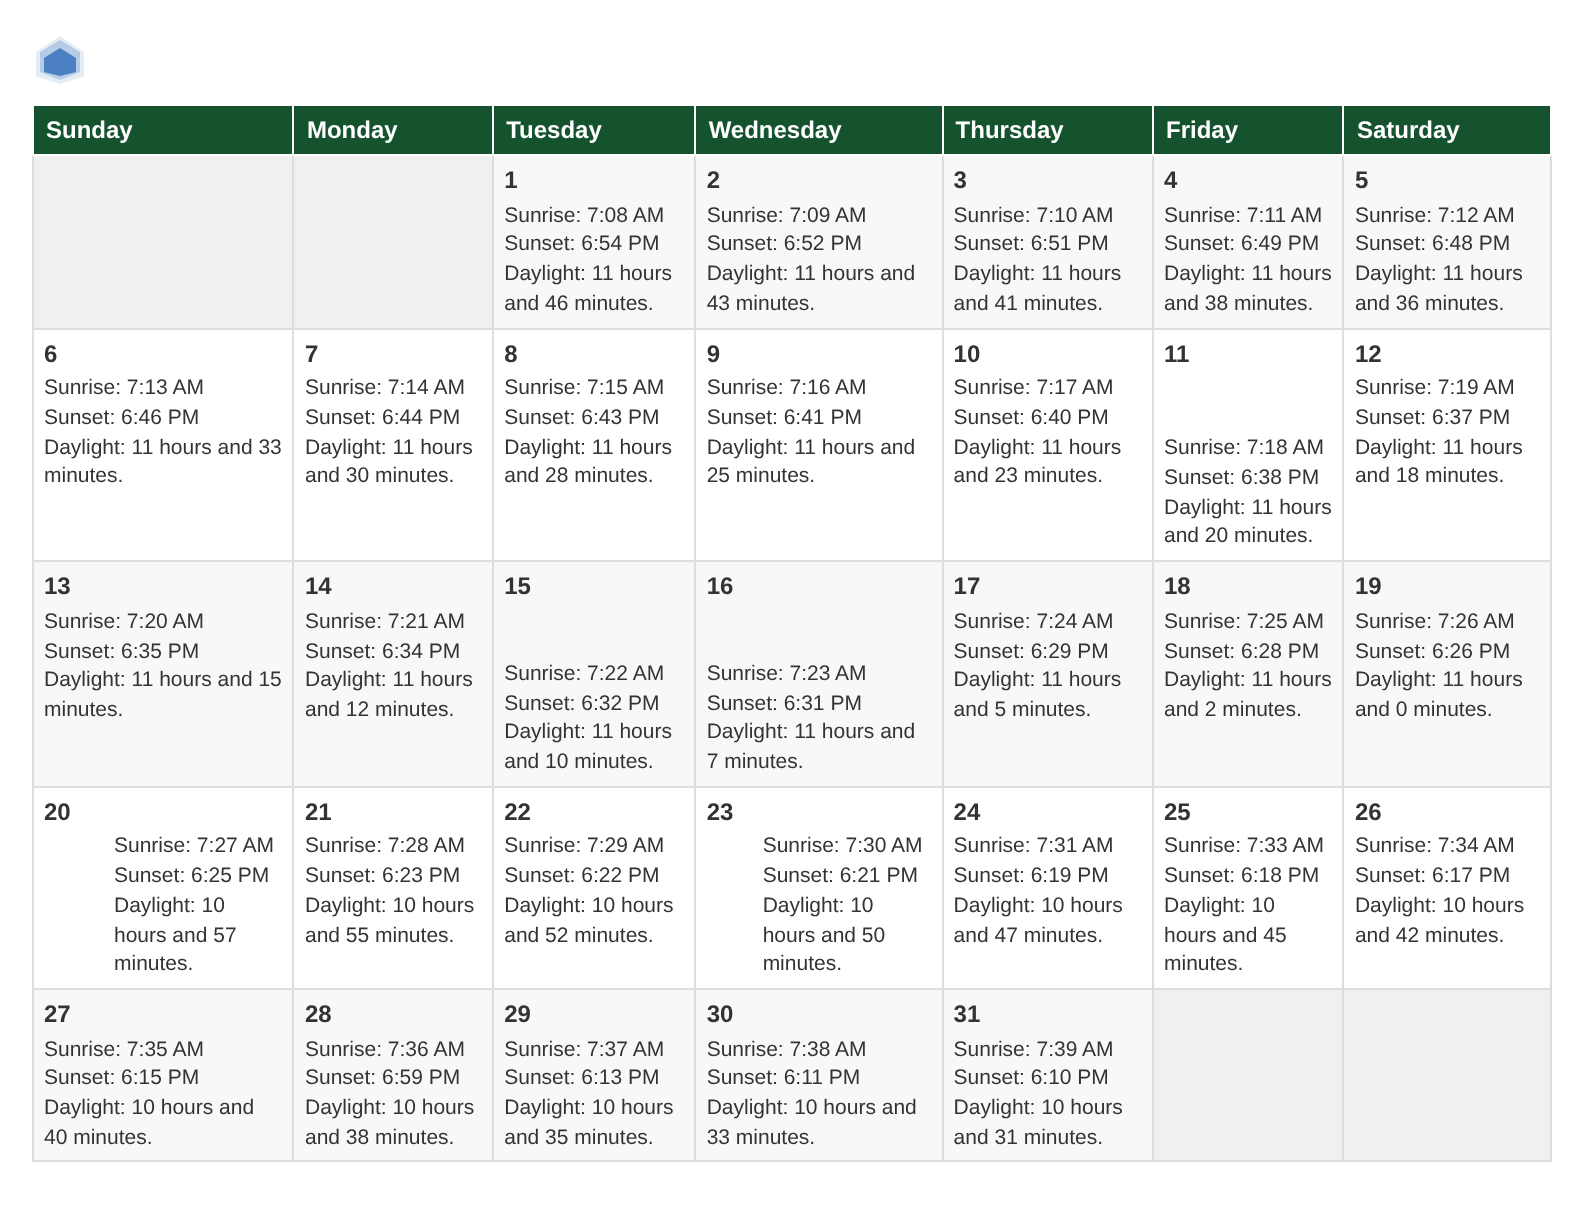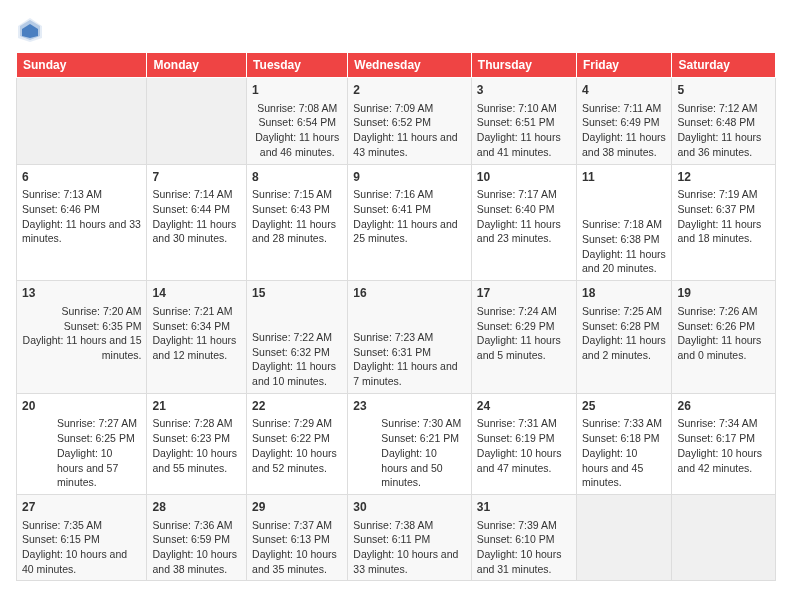--- a/index.html
+++ b/index.html
@@ -52,21 +52,21 @@
     .location {
       font-size: 14px;
       color: #555;
     }
     table {
       width: 100%;
       border-collapse: collapse;
       font-size: 11px;
     }
     thead tr {
-      background: #ef4444;
+      background: #14532d;
       color: #fff;
     }
     thead th {
       padding: 5px 6px;
       text-align: left;
       font-size: 12px;
       font-weight: bold;
       border: 1px solid #fff;
     }
     tbody tr {
@@ -132,21 +132,21 @@
         <th>Friday</th>
         <th>Saturday</th>
       </tr>
   </thead>
   <tbody id="calendar-body">
   <tr>
         <td class="empty-cell"></td>
         <td class="empty-cell"></td>
         <td>
           <span class="day-num">1</span>
-          <div class="day-info" style="white-space: pre-line; text-align: center;">Sunrise: 7:08 AM
+          <div class="day-info" style="white-space: pre-line;">Sunrise: 7:08 AM
 Sunset: 6:54 PM
 Daylight: 11 hours and 46 minutes.</div>
         </td>
         <td>
           <span class="day-num">2</span>
           <div class="day-info" style="white-space: pre-line;">Sunrise: 7:09 AM
 Sunset: 6:52 PM
 Daylight: 11 hours and 43 minutes.</div>
         </td>
         <td>
@@ -208,21 +208,21 @@
         <td>
           <span class="day-num">12</span>
           <div class="day-info" style="white-space: pre-line;">Sunrise: 7:19 AM
 Sunset: 6:37 PM
 Daylight: 11 hours and 18 minutes.</div>
         </td>
       </tr>
       <tr>
         <td>
           <span class="day-num">13</span>
-          <div class="day-info" style="white-space: pre-line; text-align: right;">Sunrise: 7:20 AM
+          <div class="day-info" style="white-space: pre-line;">Sunrise: 7:20 AM
 Sunset: 6:35 PM
 Daylight: 11 hours and 15 minutes.</div>
         </td>
         <td>
           <span class="day-num">14</span>
           <div class="day-info" style="white-space: pre-line;">Sunrise: 7:21 AM
 Sunset: 6:34 PM
 Daylight: 11 hours and 12 minutes.</div>
         </td>
         <td>

